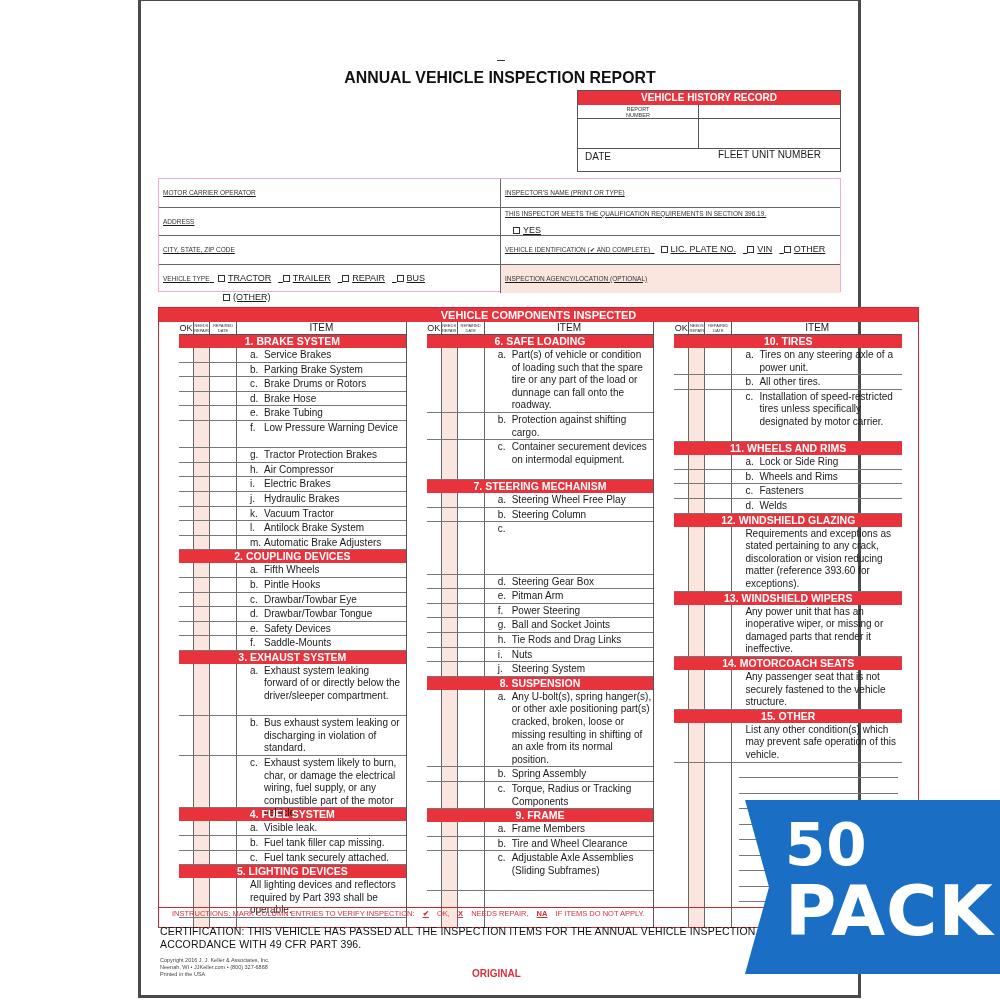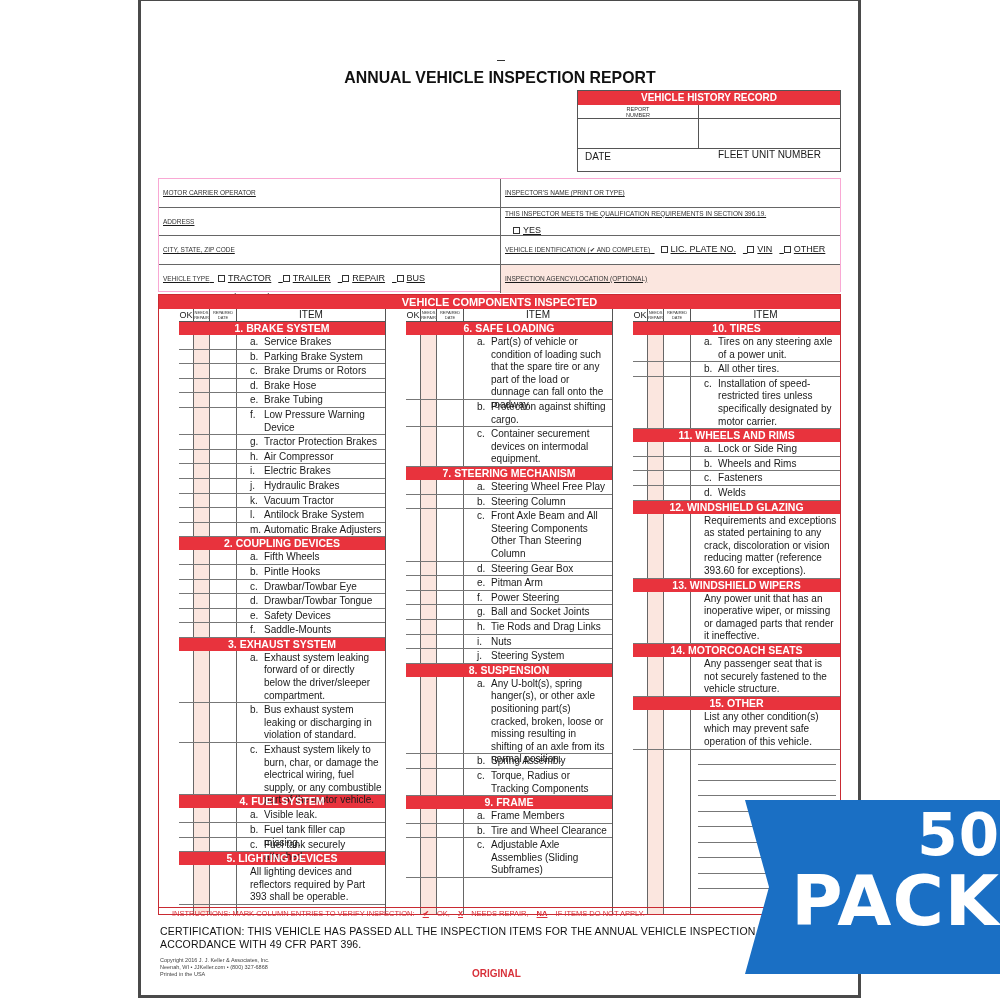--- a/index.html
+++ b/index.html
@@ -33,21 +33,21 @@
   .info-row { display: flex; height: 28.5px; border-bottom: 1px solid #666; }
   .info-row:last-child { border-bottom: none; }
   .info-l { width: 342px; border-right: 1px solid #666; padding: 2px 4px; position: relative; }
   .info-r { flex: 1; padding: 2px 4px; position: relative; }
   .lbl { font-size: 6.5px; color: #333; text-transform: uppercase; }
   .cb { display: inline-block; width: 7px; height: 7px; border: 1px solid #333; margin-right: 3px; vertical-align: -1px; }
   .opt { font-size: 9px; margin-right: 7px; white-space: nowrap; }
   .pink { background: #fbe6df; }
 
   
-  .comp { position: absolute; left: 158px; top: 294px; width: 683px; height: 621px; border: 1px solid #c92a32; }
+  .comp { position: absolute; left: 158px; top: 307px; width: 761px; height: 621px; border: 1px solid #c92a32; }
   .comp-head { height: 14px; background: #e8333d; color: #fff; font-weight: bold; font-size: 11px; text-align: center; line-height: 14px; }
   .cols { display: flex; height: calc(100% - 14px); }
   .col { position: relative; width: 227.7px; border-right: 1px solid #555; overflow: hidden; margin-left: 20px; }
   .col:last-child { border-right: none; }
   .colhead { display: flex; height: 13px; border-bottom: 1px solid #555; font-size: 9px; line-height: 12px; }
   .ch-ok { width: 15px; border-right: 1px solid #555; font-size: 9px; text-align: center; }
   .ch-nr { width: 16px; border-right: 1px solid #555; font-size: 4px; line-height: 5px; text-align: center; padding-top: 1px; color: #333; }
   .ch-rd { width: 27px; border-right: 1px solid #555; font-size: 4px; line-height: 5px; text-align: center; padding-top: 1px; color: #333; }
   .ch-item { flex: 1; text-align: center; font-size: 10px; }
 
@@ -65,21 +65,21 @@
 
   .instr { position: absolute; left: 158px; top: 907px; width: 683px; height: 13px; border-top: 1px solid #c92a32; font-size: 7.5px; color: #d8313a; line-height: 12px; padding-left: 14px; white-space: nowrap; overflow: hidden; }
   .instr .mark { text-decoration: underline; font-weight: bold; padding: 0 6px; }
   .cert { position: absolute; left: 160px; top: 925px; width: 680px; font-size: 10.5px; line-height: 13px; color: #111; letter-spacing: 0.15px; }
   .copy { position: absolute; left: 160px; top: 957px; font-size: 5.5px; line-height: 7px; color: #444; }
   .original { position: absolute; left: 472px; top: 968px; font-size: 10px; color: #d8313a; font-weight: bold; }
 
   
   .banner { position: absolute; left: 745px; top: 800px; width: 255px; height: 174px; }
   .banner svg { position: absolute; left: 0; top: 0; }
-  .banner-text { position: absolute; left: 0; top: 2px; width: 255px; text-align: right; padding-left: 40px; color: #fff; font-weight: bold; font-family: "DejaVu Sans", sans-serif; }
+  .banner-text { position: absolute; left: 0; top: 12px; width: 255px; text-align: left; padding-left: 40px; color: #fff; font-weight: bold; font-family: "DejaVu Sans", sans-serif; }
   .b50 { font-size: 58px; line-height: 66px; letter-spacing: 1px; }
   .bpack { font-size: 70px; line-height: 66px; letter-spacing: 1px; }
 </style>
 </head>
 <body>
 
 <div class="page"></div>
 <div class="dash"></div>
 <div class="title">ANNUAL VEHICLE INSPECTION REPORT</div>
 
@@ -444,21 +444,20 @@
             <span class="lt">b.</span>
             <span class="tx">Steering Column</span>
           </div>
         </div>
         <div class="row" style="height: 52.4px;">
           <div class="c-ok"></div>
           <div class="c-nr"></div>
           <div class="c-rd"></div>
           <div class="c-item">
             <span class="lt">c.</span>
-            <span class="tx">Front Axle Beam and All Steering Components Other Than Steering Column</span>
           </div>
         </div>
         <div class="row" style="height: 14.6px;">
           <div class="c-ok"></div>
           <div class="c-nr"></div>
           <div class="c-rd"></div>
           <div class="c-item">
             <span class="lt">d.</span>
             <span class="tx">Steering Gear Box</span>
           </div>

